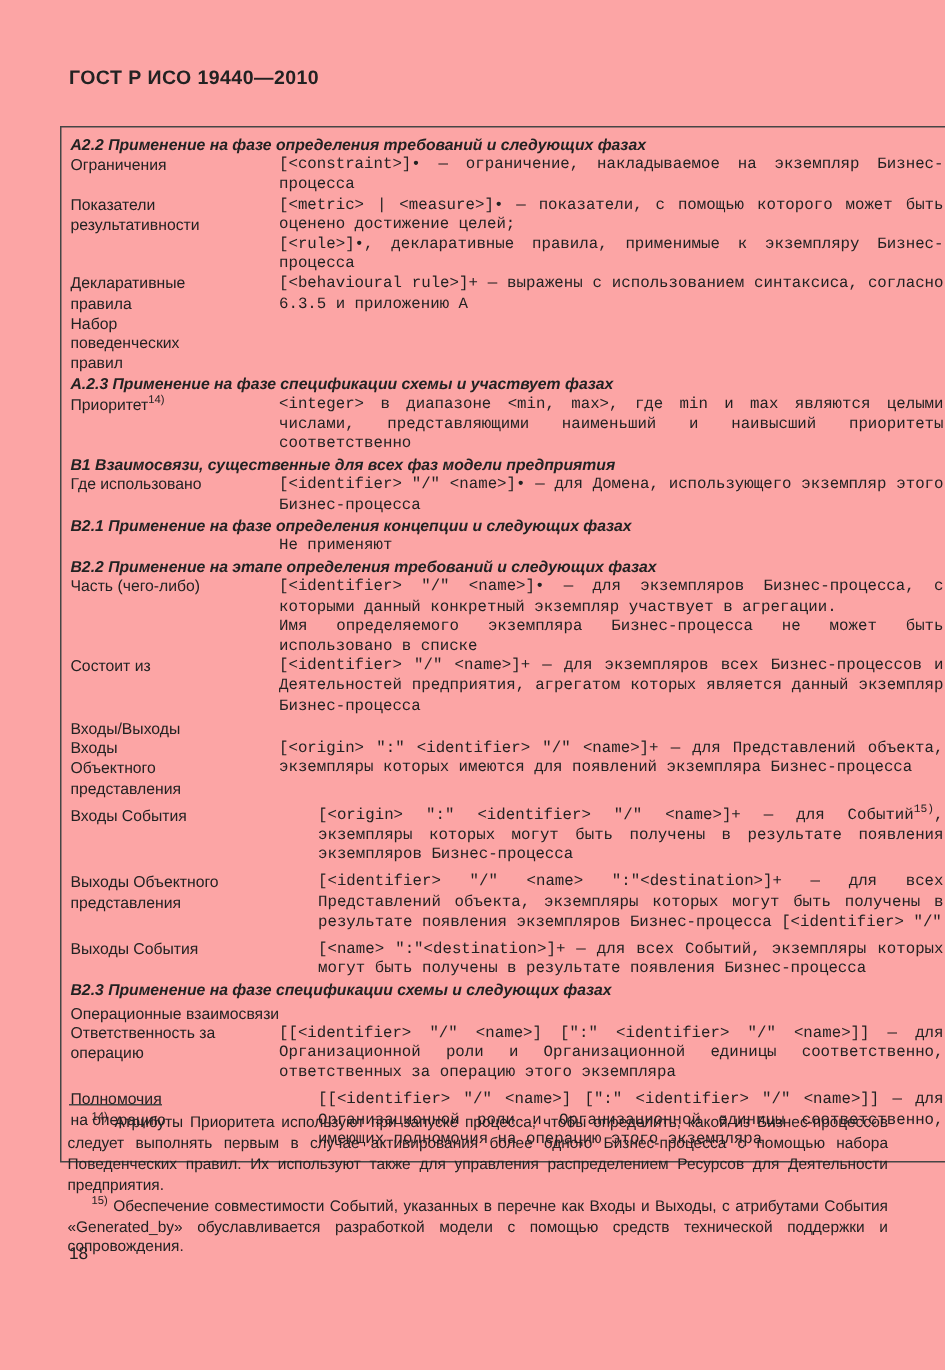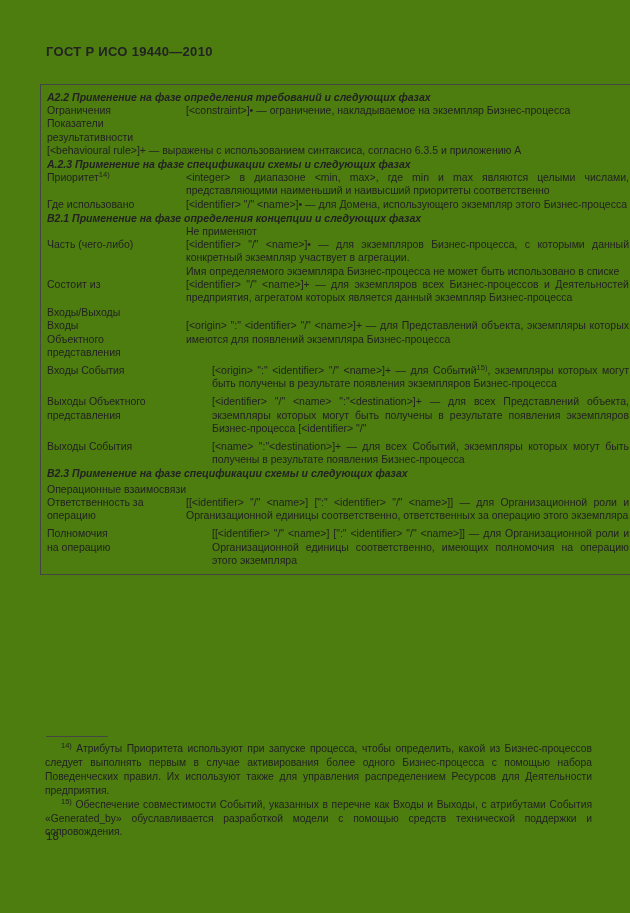--- a/index.html
+++ b/index.html
@@ -1,20 +1,20 @@
 <!DOCTYPE html>
 <html><head>
 <meta charset="utf-8">
 <style>
   html, body { margin: 0; padding: 0; background: #ffffff; }
   .page {
     position: relative;
     width: 630px;
     height: 913px;
-    background: #4d7c0f;
+    background: #fca5a5;
     font-family: "Liberation Sans", sans-serif;
     color: #222222;
     overflow: hidden;
   }
   .doc-header {
     position: absolute;
     left: 46px;
     top: 44px;
     font-size: 13px;
     font-weight: 700;
@@ -36,21 +36,21 @@
   .subheader-row { margin-top: 2px; }
   .attr-row { display: flex; align-items: flex-start; }
   .attr-row.gap { margin-top: 5px; gap: 26px; }
   .attr-row .term {
     flex: 0 0 139px;
     box-sizing: border-box;
     padding-right: 6px;
     white-space: pre-line;
   }
   .attr-row .defs { flex: 1 1 auto; min-width: 0; }
-  .attr-row .defs p { margin: 0; text-align: justify; }
+  .attr-row .defs p { margin: 0; text-align: justify; font-family: Liberation Mono, monospace; }
   sup { font-size: 7.5px; line-height: 0; vertical-align: super; }
   .footnote-sep {
     position: absolute;
     left: 46px;
     top: 736px;
     width: 62px;
     border-top: 1px solid #454545;
   }
   .footnotes {
     position: absolute;
@@ -78,46 +78,57 @@
       <div class="row section-row">А2.2 Применение на фазе определения требований и следующих фазах</div>
       <div class="row attr-row">
         <div class="term">Ограничения</div>
         <div class="defs">
           <p>[&lt;constraint&gt;]• — ограничение, накладываемое на экземпляр Бизнес-процесса</p>
         </div>
       </div>
       <div class="row attr-row">
         <div class="term">Показатели
 результативности</div>
+        <div class="defs">
+          <p>[&lt;metric&gt; | &lt;measure&gt;]• — показатели, с помощью которого может быть оценено достижение целей;</p>
+          <p>[&lt;rule&gt;]•, декларативные правила, применимые к экземпляру Бизнес-процесса</p>
+        </div>
       </div>
       <div class="row attr-row">
+        <div class="term">Декларативные
+правила
+Набор
+поведенческих
+правил</div>
         <div class="defs">
           <p>[&lt;behavioural rule&gt;]+ — выражены с использованием синтаксиса, согласно 6.3.5 и приложению А</p>
         </div>
       </div>
-      <div class="row section-row">А.2.3 Применение на фазе спецификации схемы и следующих фазах</div>
+      <div class="row section-row">А.2.3 Применение на фазе спецификации схемы и участвует фазах</div>
       <div class="row attr-row">
         <div class="term">Приоритет<sup>14)</sup></div>
         <div class="defs">
           <p>&lt;integer&gt; в диапазоне &lt;min, max&gt;, где min и max являются целыми числами, представляющими наименьший и наивысший приоритеты соответственно</p>
         </div>
       </div>
+      <div class="row section-row">В1 Взаимосвязи, существенные для всех фаз модели предприятия</div>
       <div class="row attr-row">
         <div class="term">Где использовано</div>
         <div class="defs">
           <p>[&lt;identifier&gt; "/" &lt;name&gt;]• — для Домена, использующего экземпляр этого Бизнес-процесса</p>
         </div>
       </div>
       <div class="row section-row">В2.1 Применение на фазе определения концепции и следующих фазах</div>
       <div class="row attr-row">
         <div class="term"></div>
         <div class="defs">
           <p>Не применяют</p>
         </div>
       </div>
+      <div class="row section-row">В2.2 Применение на этапе определения требований и следующих фазах</div>
       <div class="row attr-row">
         <div class="term">Часть (чего-либо)</div>
         <div class="defs">
           <p>[&lt;identifier&gt; "/" &lt;name&gt;]• — для экземпляров Бизнес-процесса, с которыми данный конкретный экземпляр участвует в агрегации.</p>
           <p>Имя определяемого экземпляра Бизнес-процесса не может быть использовано в списке</p>
         </div>
       </div>
       <div class="row attr-row">
         <div class="term">Состоит из</div>
         <div class="defs">

